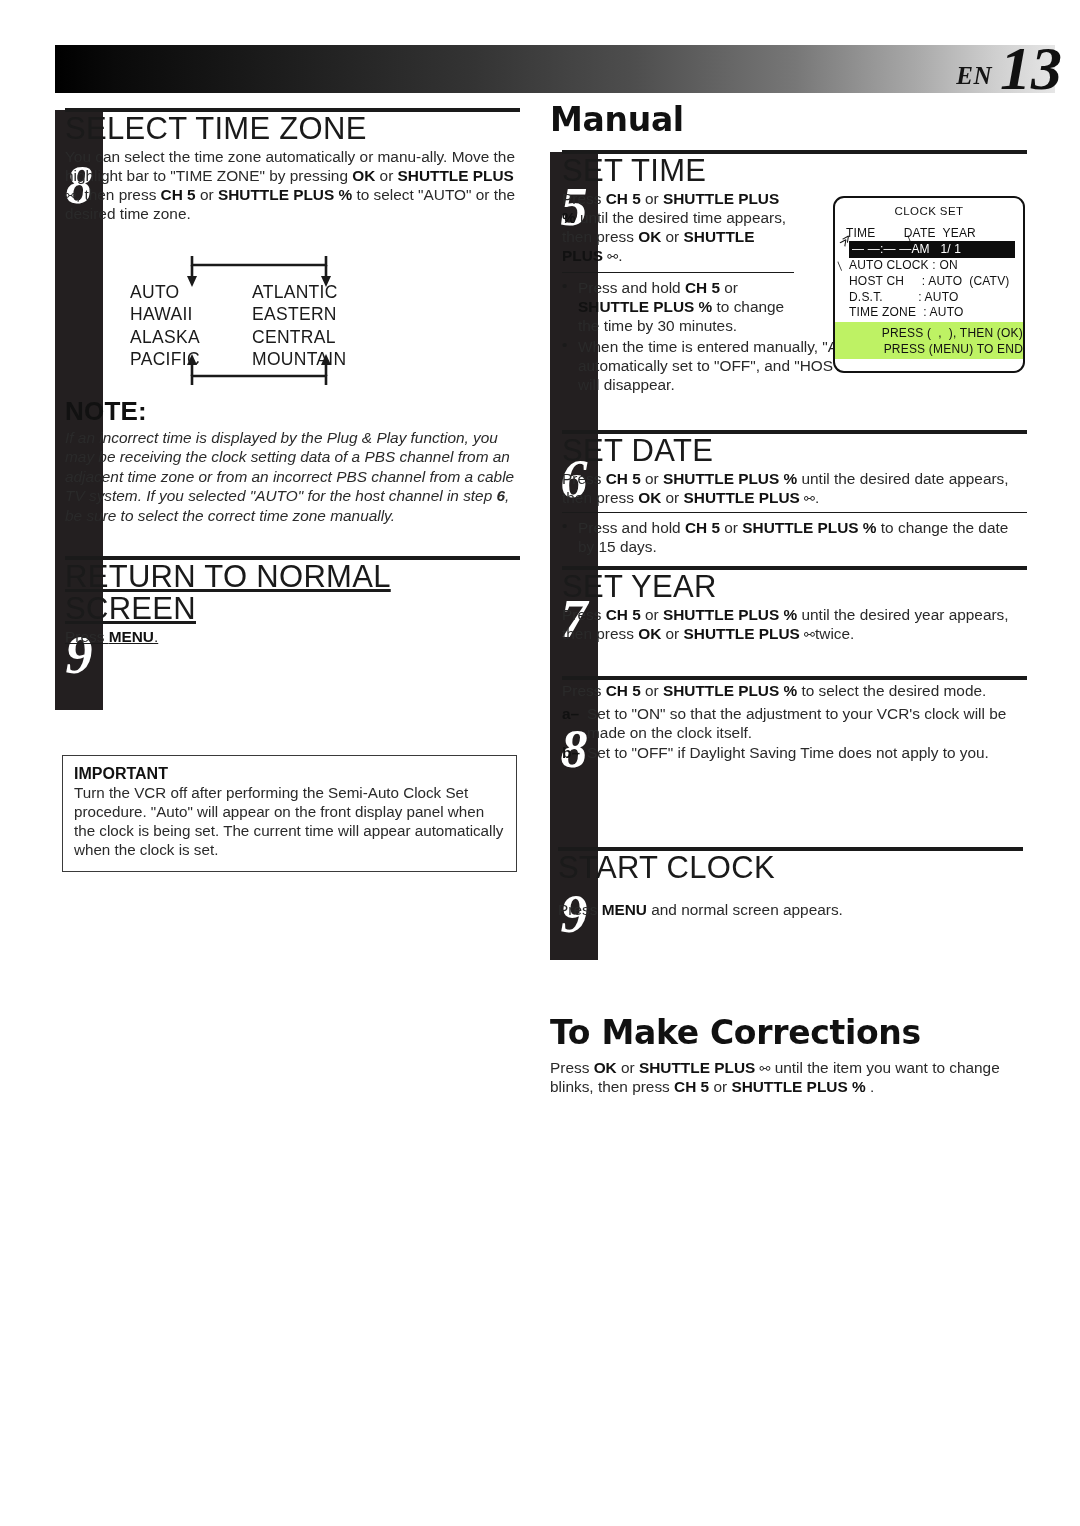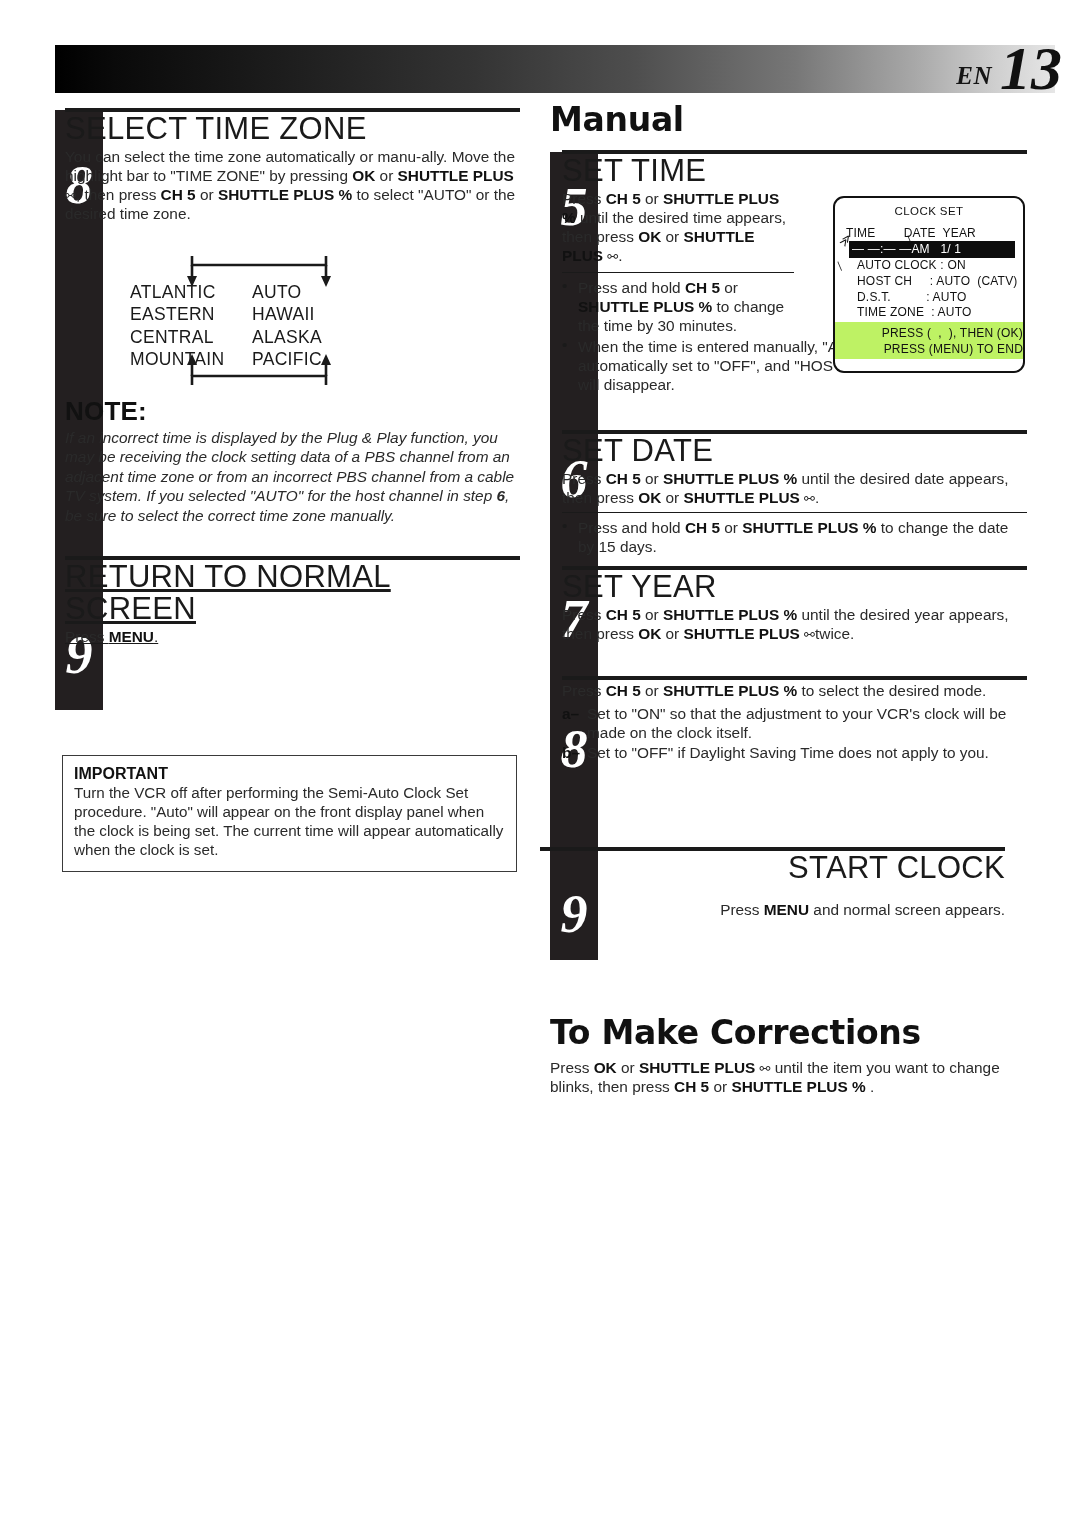--- a/index.html
+++ b/index.html
@@ -139,21 +139,21 @@
   }
   .osd-hdr{
     margin-top:9px;padding-left:11px;font-size:12px;letter-spacing:.2px;color:#111;
     white-space:pre;
   }
   .osd-inv{
     margin:1px 8px 0 14px;background:#0d0d0d;color:#fff;
     font-size:12px;padding:1px 0 2px 3px;letter-spacing:.2px;white-space:pre;
   }
   .osd-row{
-    padding-left:22px;font-size:12px;letter-spacing:.2px;color:#111;white-space:pre;line-height:1.32;
+    padding-left:14px;font-size:12px;letter-spacing:.2px;color:#111;white-space:pre;line-height:1.32;
   }
   .osd-foot{
     background:#bef264;margin-top:1px;padding:4px 0 1px 14px;text-align:right;
   }
   .osd-foot .osd-row{line-height:1.3;}
   .tickmark{
     position:absolute;font-size:12px;color:#111;
   }
 </style>
 </head>
@@ -188,30 +188,30 @@
       <polygon points="196,34 191,23 201,23" fill="#1a1a1a"></polygon>
 
       <path d="M62,132 L62,123 L196,123 L196,132" stroke="#1a1a1a" stroke-width="2.6" fill="none"></path>
       <line x1="62" y1="123" x2="62" y2="110" stroke="#1a1a1a" stroke-width="2.6"></line>
       <polygon points="62,101 57,112 67,112" fill="#1a1a1a"></polygon>
       <line x1="196" y1="123" x2="196" y2="110" stroke="#1a1a1a" stroke-width="2.6"></line>
       <polygon points="196,101 191,112 201,112" fill="#1a1a1a"></polygon>
     </svg>
     <div class="tz-cols">
       <div class="tz-col">
+        <div class="tzitem">AUTO</div>
+        <div class="tzitem">HAWAII</div>
+        <div class="tzitem">ALASKA</div>
+        <div class="tzitem">PACIFIC</div>
+      </div>
+      <div class="tz-col">
         <div class="tzitem">ATLANTIC</div>
         <div class="tzitem">EASTERN</div>
         <div class="tzitem">CENTRAL</div>
         <div class="tzitem">MOUNTAIN</div>
-      </div>
-      <div class="tz-col">
-        <div class="tzitem">AUTO</div>
-        <div class="tzitem">HAWAII</div>
-        <div class="tzitem">ALASKA</div>
-        <div class="tzitem">PACIFIC</div>
       </div>
     </div>
   </div>
 
   <div class="sec" style="top:396px;width:455px;">
     <div class="note-title">NOTE:</div>
     <p class="note-body">If an incorrect time is displayed by the Plug &amp; Play function, you may be receiving the clock setting data of a PBS channel from an adjacent time zone or from an incorrect PBS channel from a cable TV system. If you selected "AUTO" for the host channel in step <b>6</b>, be sure to select the correct time zone manually.</p>
   </div>
 
   <div class="sec" style="top:556px;width:455px;text-decoration:underline;">
@@ -293,21 +293,21 @@
         <span class="mk">a–</span>
         <span>Set to "ON" so that the adjustment to your VCR's clock will be made  on the clock itself.</span>
       </li>
       <li>
         <span class="mk">b–</span>
         <span>Set to "OFF" if Daylight Saving Time does not apply to you.</span>
       </li>
     </ul>
   </div>
 
-  <div class="sec" style="left:540px;top:847px;width:465px;text-align:right;">
+  <div class="sec" style="left:558px;top:847px;width:465px;">
     <div class="rule"></div>
     <h2 class="sec-title">START CLOCK</h2>
     <p class="body" style="margin-top:16px;">Press <b>MENU</b> and normal screen appears.</p>
   </div>
 
   <div class="corrections-head">To Make Corrections</div>
   <div class="corrections-body">Press <b>OK</b> or <b>SHUTTLE PLUS</b> <span class="glyph">⚯</span> until the item you want to change blinks, then press <b>CH 5</b> or <b>SHUTTLE PLUS</b> <b>%</b> .</div>
 
 </div>
 

